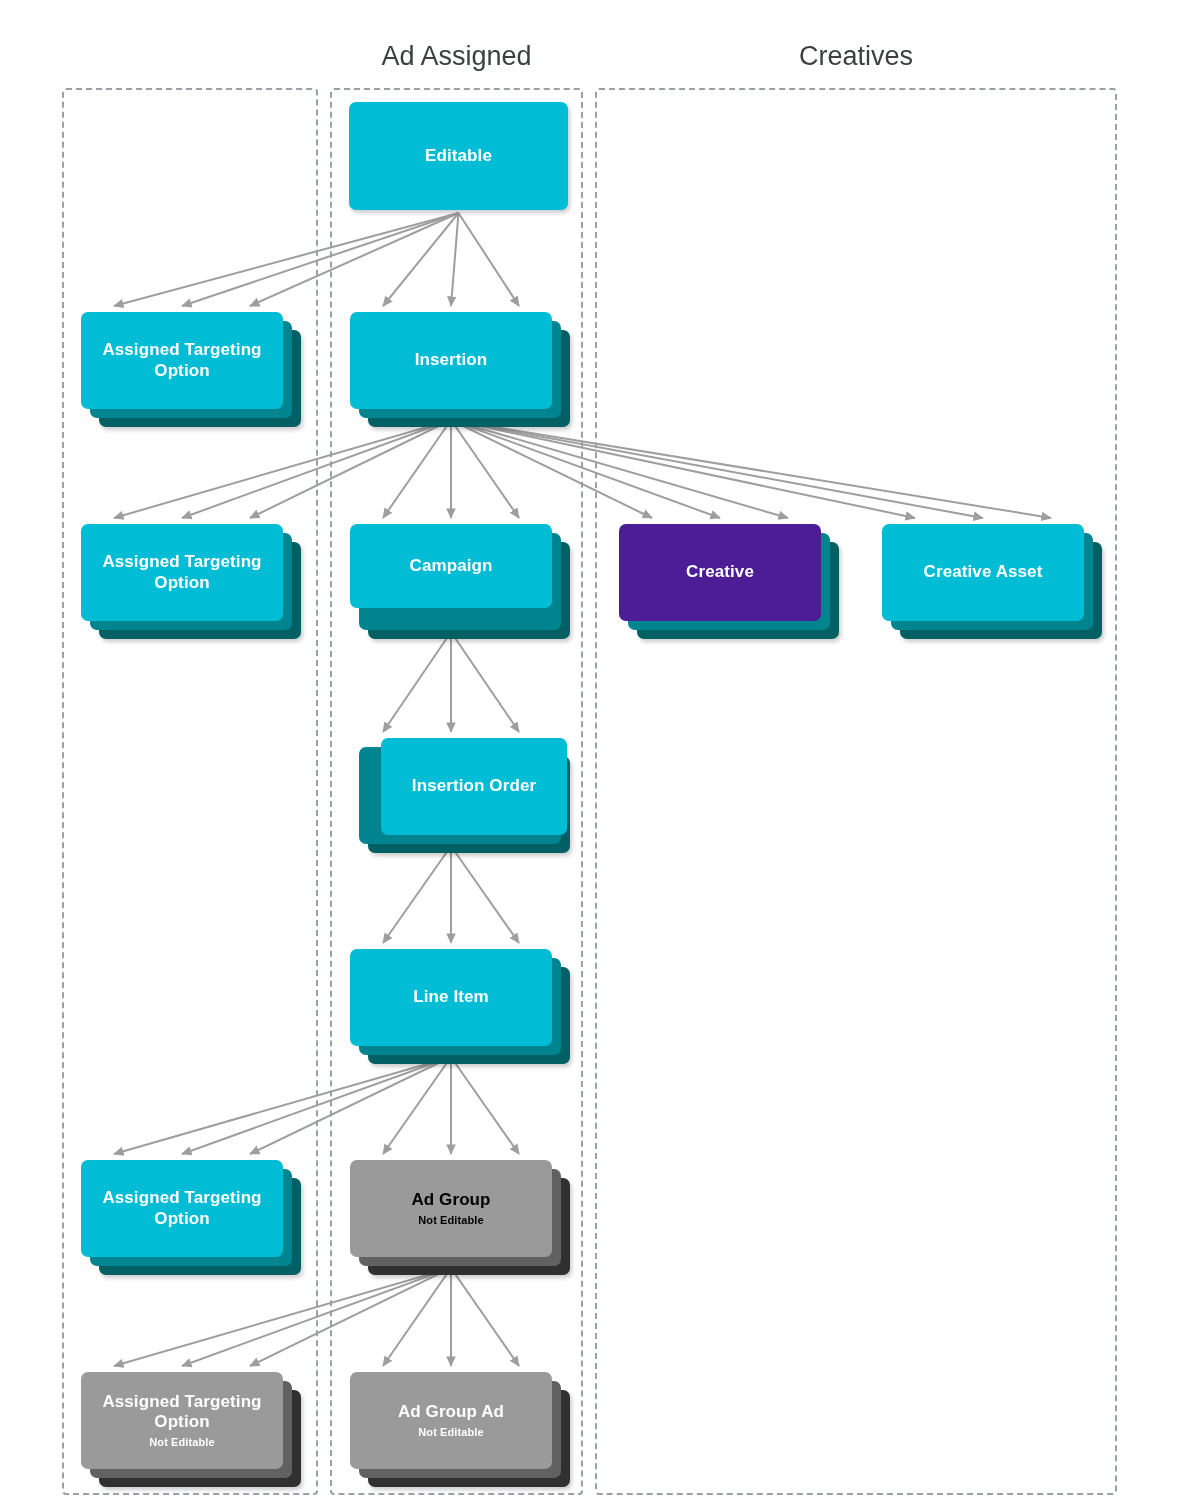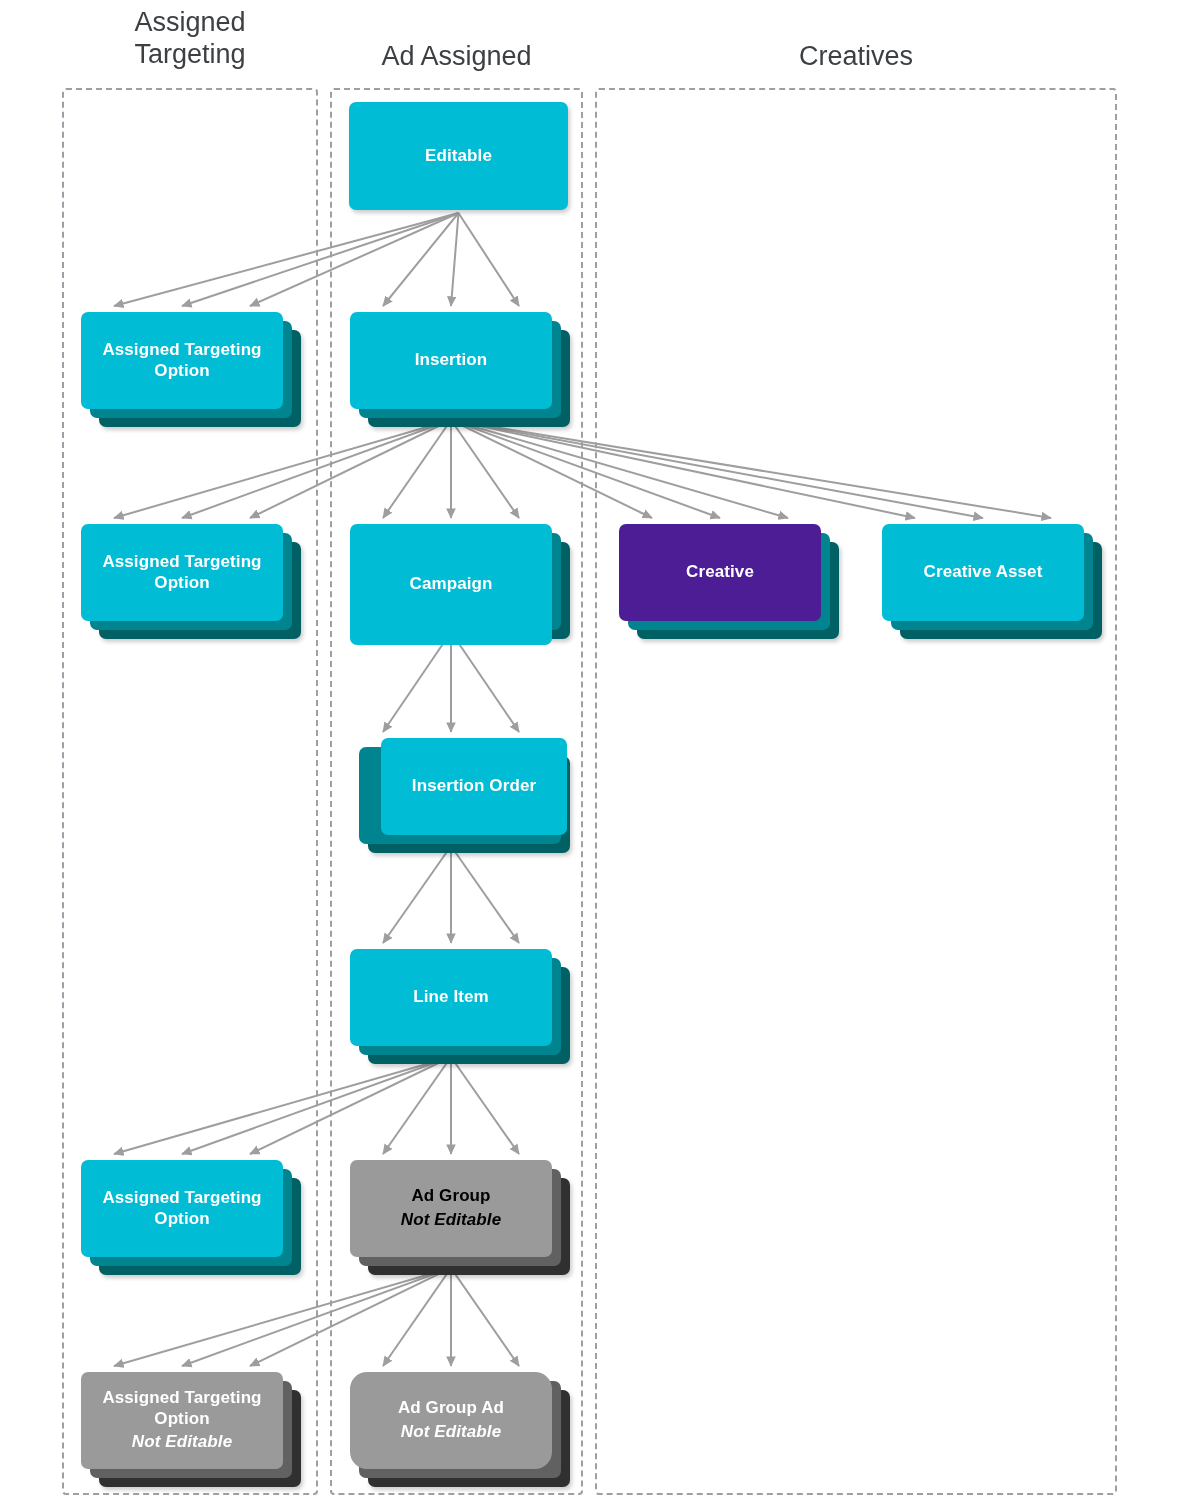--- a/index.html
+++ b/index.html
@@ -52,24 +52,23 @@
     font-family: "Liberation Sans", sans-serif;
     line-height: 1.22;
   }
   .card .t {
     display: block;
     font-size: 17px;
     letter-spacing: 0.1px;
   }
   .card .sub {
     display: block;
-    font-size: 17px;
+    font-size: 11px;
     margin-top: 3px;
     letter-spacing: 0.1px;
-    font-style: italic;
   }
   .stack-l2, .stack-l3 {
     position: absolute;
     border-radius: 7px;
     box-sizing: border-box;
   }
   .shadowdrop {
     box-shadow: 2px 3px 4px rgba(0,0,0,0.20);
   }
 </style>
@@ -162,21 +161,21 @@
       </div>
       <div class="stack-l3 shadowdrop" style="left: 99px; top: 542px; width: 202px; height: 97px; background: rgb(0, 96, 100);"></div>
       <div class="stack-l2" style="left: 90px; top: 533px; width: 202px; height: 97px; background: rgb(0, 132, 143);"></div>
       <div class="card" style="left: 81px; top: 524px; width: 202px; height: 97px; background: rgb(0, 188, 212); color: rgb(255, 255, 255);">
         <span class="t">Assigned
 Targeting
 Option</span>
       </div>
       <div class="stack-l3 shadowdrop" style="left: 368px; top: 542px; width: 202px; height: 97px; background: rgb(0, 96, 100);"></div>
       <div class="stack-l2" style="left: 359px; top: 533px; width: 202px; height: 97px; background: rgb(0, 132, 143);"></div>
-      <div class="card" style="left: 350px; top: 524px; width: 202px; height: 121px; background: rgb(0, 188, 212); color: rgb(255, 255, 255);">
+      <div class="card" style="left: 350px; top: 524px; width: 202px; height: 84px; background: rgb(0, 188, 212); color: rgb(255, 255, 255);">
         <span class="t">Campaign</span>
       </div>
       <div class="stack-l3 shadowdrop" style="left: 637px; top: 542px; width: 202px; height: 97px; background: rgb(0, 96, 100);"></div>
       <div class="stack-l2" style="left: 628px; top: 533px; width: 202px; height: 97px; background: rgb(0, 132, 143);"></div>
       <div class="card" style="left: 619px; top: 524px; width: 202px; height: 97px; background: #4c1d95; color: rgb(255, 255, 255);">
         <span class="t">Creative</span>
       </div>
       <div class="stack-l3 shadowdrop" style="left: 900px; top: 542px; width: 202px; height: 97px; background: rgb(0, 96, 100);"></div>
       <div class="stack-l2" style="left: 891px; top: 533px; width: 202px; height: 97px; background: rgb(0, 132, 143);"></div>
       <div class="card" style="left: 882px; top: 524px; width: 202px; height: 97px; background: rgb(0, 188, 212); color: rgb(255, 255, 255); text-align: center;">
@@ -207,25 +206,23 @@
       </div>
       <div class="stack-l3 shadowdrop" style="left: 99px; top: 1390px; width: 202px; height: 97px; background: rgb(48, 48, 48);"></div>
       <div class="stack-l2" style="left: 90px; top: 1381px; width: 202px; height: 97px; background: rgb(97, 97, 97);"></div>
       <div class="card" style="left: 81px; top: 1372px; width: 202px; height: 97px; background: rgb(154, 154, 154); color: rgb(255, 255, 255);">
         <span class="t">Assigned
 Targeting Option</span>
         <span class="sub">Not Editable</span>
       </div>
       <div class="stack-l3 shadowdrop" style="left: 368px; top: 1390px; width: 202px; height: 97px; background: rgb(48, 48, 48);"></div>
       <div class="stack-l2" style="left: 359px; top: 1381px; width: 202px; height: 97px; background: rgb(97, 97, 97);"></div>
-      <div class="card" style="left: 350px; top: 1372px; width: 202px; height: 97px; background: rgb(154, 154, 154); color: rgb(255, 255, 255); border-radius: 17px;">
+      <div class="card" style="left: 350px; top: 1372px; width: 202px; height: 97px; background: rgb(154, 154, 154); color: rgb(255, 255, 255);">
         <span class="t">Ad Group Ad</span>
         <span class="sub">Not Editable</span>
       </div>
     </div>
 <div class="col-box" style="left: 62px; top: 88px; width: 256px; height: 1407px; border-color: rgb(154, 160, 166);"></div>
-    <div class="col-title" style="left: 62px; top: 6px; width: 256px; color: rgb(60, 64, 67);">Assigned
-Targeting</div>
     <div class="col-box" style="left: 330px; top: 88px; width: 253px; height: 1407px; border-color: rgb(154, 160, 166);"></div>
     <div class="col-title" style="left: 330px; top: 40px; width: 253px; color: rgb(60, 64, 67);">Ad Assigned</div>
     <div class="col-box" style="left: 595px; top: 88px; width: 522px; height: 1407px; border-color: rgb(154, 160, 166);"></div>
     <div class="col-title" style="left: 595px; top: 40px; width: 522px; color: rgb(60, 64, 67);">Creatives</div>
   </div>
 
 </body></html>

